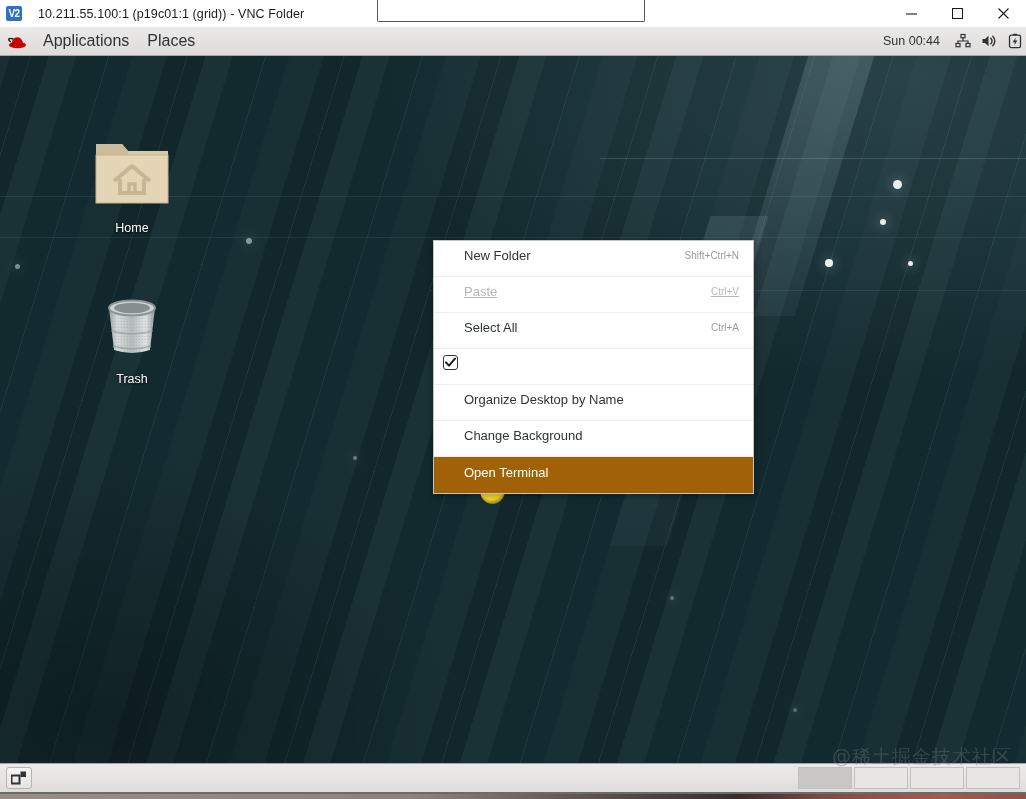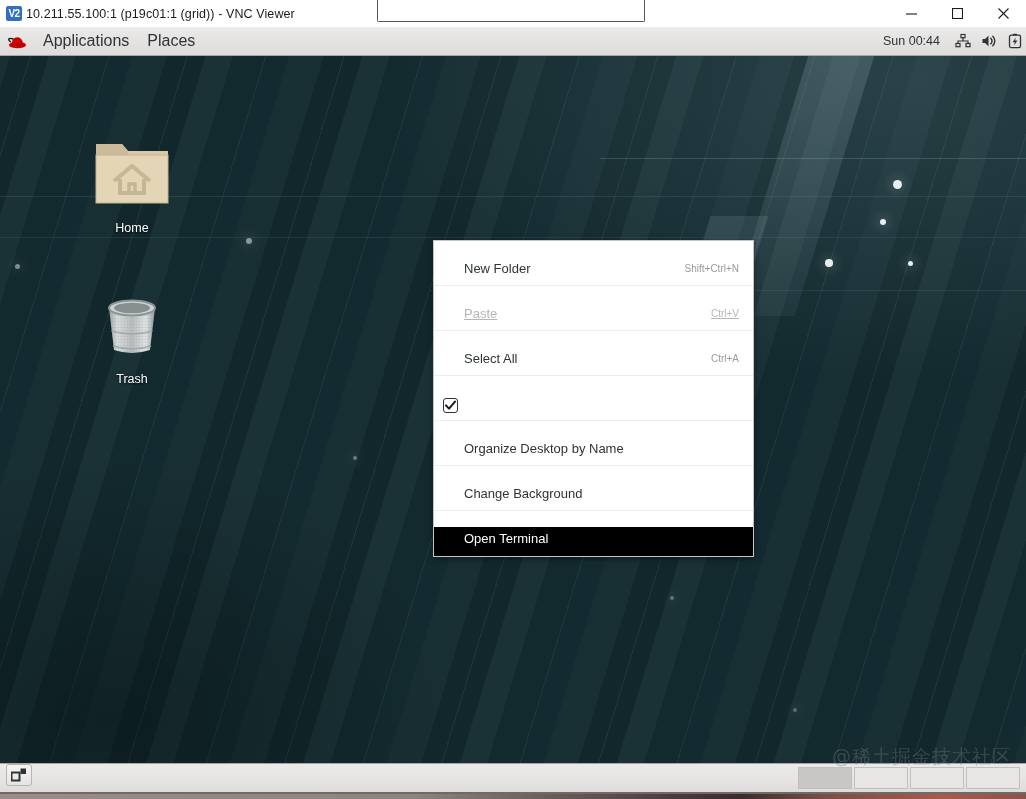--- a/index.html
+++ b/index.html
@@ -4,21 +4,21 @@
 <style>
   * { margin:0; padding:0; box-sizing:border-box; }
   html,body { width:1026px; height:799px; overflow:hidden;
     font-family:"Liberation Sans", sans-serif; background:#fff; }
 
   
   #vnc-window { position:absolute; inset:0; background:#ffffff; }
 
   #titlebar { position:absolute; left:0; top:0; width:1026px; height:27px;
     background:#ffffff; display:flex; align-items:center; }
-  #vnc-app-icon { width:16px; height:15px; margin-left:6px; margin-right:4px;
+  #vnc-app-icon { width:16px; height:15px; margin-left:6px; margin-right:16px;
     background:#2f6fc4; border-radius:2px; color:#fff; font-size:10px;
     line-height:15px; text-align:center; font-weight:bold;
     font-family:"Liberation Sans", sans-serif; letter-spacing:-0.5px; }
   #title-text { font-size:12.5px; color:#1b1b1b; letter-spacing:0.1px; }
   .win-btn { position:absolute; top:0; width:46px; height:27px;
     display:flex; align-items:center; justify-content:center; }
   .win-btn svg { display:block; }
   #btn-min { right:92px; } #btn-max { right:46px; } #btn-close { right:0; }
 
   
@@ -71,44 +71,44 @@
 
   
   .desk-icon { position:absolute; width:96px; text-align:center; }
   .desk-icon .label { margin-top:4px; font-size:12.5px; color:#ffffff;
     text-shadow:0 1px 2px rgba(0,0,0,0.85); }
 
   
   #context-menu { position:absolute; left:433px; top:213px; width:321px;
     background:#ffffff; border:1px solid #c6c4c2;
     box-shadow:0 2px 7px rgba(0,0,0,0.35); padding:0; }
-  .menu-item { position:relative; height:29px; display:flex; align-items:center;
+  .menu-item { position:relative; height:36px; display:flex; align-items:center;
     font-size:13px; color:#2e3436; padding:0 14px 6px 30px;
-    border-bottom:1px solid #ededed;margin-top:16px; }
+    border-bottom:1px solid #ededed; }
   .menu-item:last-child { border-bottom:none; }
   .menu-item .mi-label { flex:1; }
   .menu-item .mi-accel { color:#9a9a9a; font-size:10px; }
   .menu-item.disabled .mi-label,
   .menu-item.disabled .mi-accel { color:#b6b6b6;text-decoration:underline; }
-  .menu-item.selected { background:#000000; color:#ffffff;justify-content:flex-end; }
+  .menu-item.selected { background:#a16207; color:#ffffff;justify-content:flex-end; }
   .menu-item.selected .mi-label { color:#ffffff; }
   .mi-check { position:absolute; left:9px; top:6px; width:15px; height:15px;
     border:1.6px solid #2e3436; border-radius:3px; background:#fff; }
   .mi-check svg { position:absolute; left:1px; top:1px; }
 
   
   #click-dot { position:absolute; left:480px; top:421px; width:25px; height:27px;
     border-radius:50%; background:radial-gradient(circle at 45% 40%,
       #ffe84a 0%, #ffd92a 55%, rgba(255,210,30,0.45) 78%, rgba(255,200,20,0) 100%);
     filter:blur(0.6px); }
 
   
   #taskbar { position:absolute; left:0; bottom:0; width:1026px; height:29px;
     background:linear-gradient(to bottom,#eceae8 0%,#e6e4e2 60%,#dedcda 100%);
-    border-top:1px solid #a9a6a2; display:flex; align-items:flex-start; }
+    border-top:1px solid #a9a6a2; display:flex; align-items:center; }
   #show-desktop-btn { margin-left:6px; width:26px; height:22px;
     border:1px solid #b8b5b1; border-radius:3px;
     background:linear-gradient(to bottom,#f6f5f4,#e6e4e2);
     display:flex; align-items:center; justify-content:center; }
   #workspaces { position:absolute; right:6px; bottom:3px; display:flex; gap:2px; }
   .ws { width:54px; height:22px; border:1px solid #c3c0bc; background:#e8e6e4; }
   .ws.active { background:#c9c7c5; }
   #watermark { position:absolute; right:14px; bottom:22px; font-size:19px;
     color:rgba(120,120,120,0.38); letter-spacing:1px; white-space:nowrap;
     font-family:"DejaVu Sans", sans-serif; }
@@ -120,21 +120,21 @@
   #bottom-strip::before { content:""; position:absolute; left:0; top:0;
     width:1026px; height:2px; background:#6e6a68; }
 </style>
 </head>
 <body>
 
 <div id="vnc-window">
 
   <div id="titlebar">
     <div id="vnc-app-icon">V2</div>
-    <div id="title-text">10.211.55.100:1 (p19c01:1 (grid)) - VNC Viewer</div>
+    <div id="title-text">10.211.55.100:1 (p19c01:1 (grid)) - VNC Folder</div>
 
     <div class="win-btn" id="btn-min">
       <svg width="11" height="11" viewBox="0 0 11 11">
           <line x1="0" y1="6" x2="11" y2="6" stroke="#1b1b1b" stroke-width="1.1"></line>
         </svg>
     </div>
     <div class="win-btn" id="btn-max">
       <svg width="11" height="11" viewBox="0 0 11 11">
           <rect x="0.5" y="0.5" width="10" height="10" fill="none" stroke="#1b1b1b" stroke-width="1.1"></rect>
         </svg>

